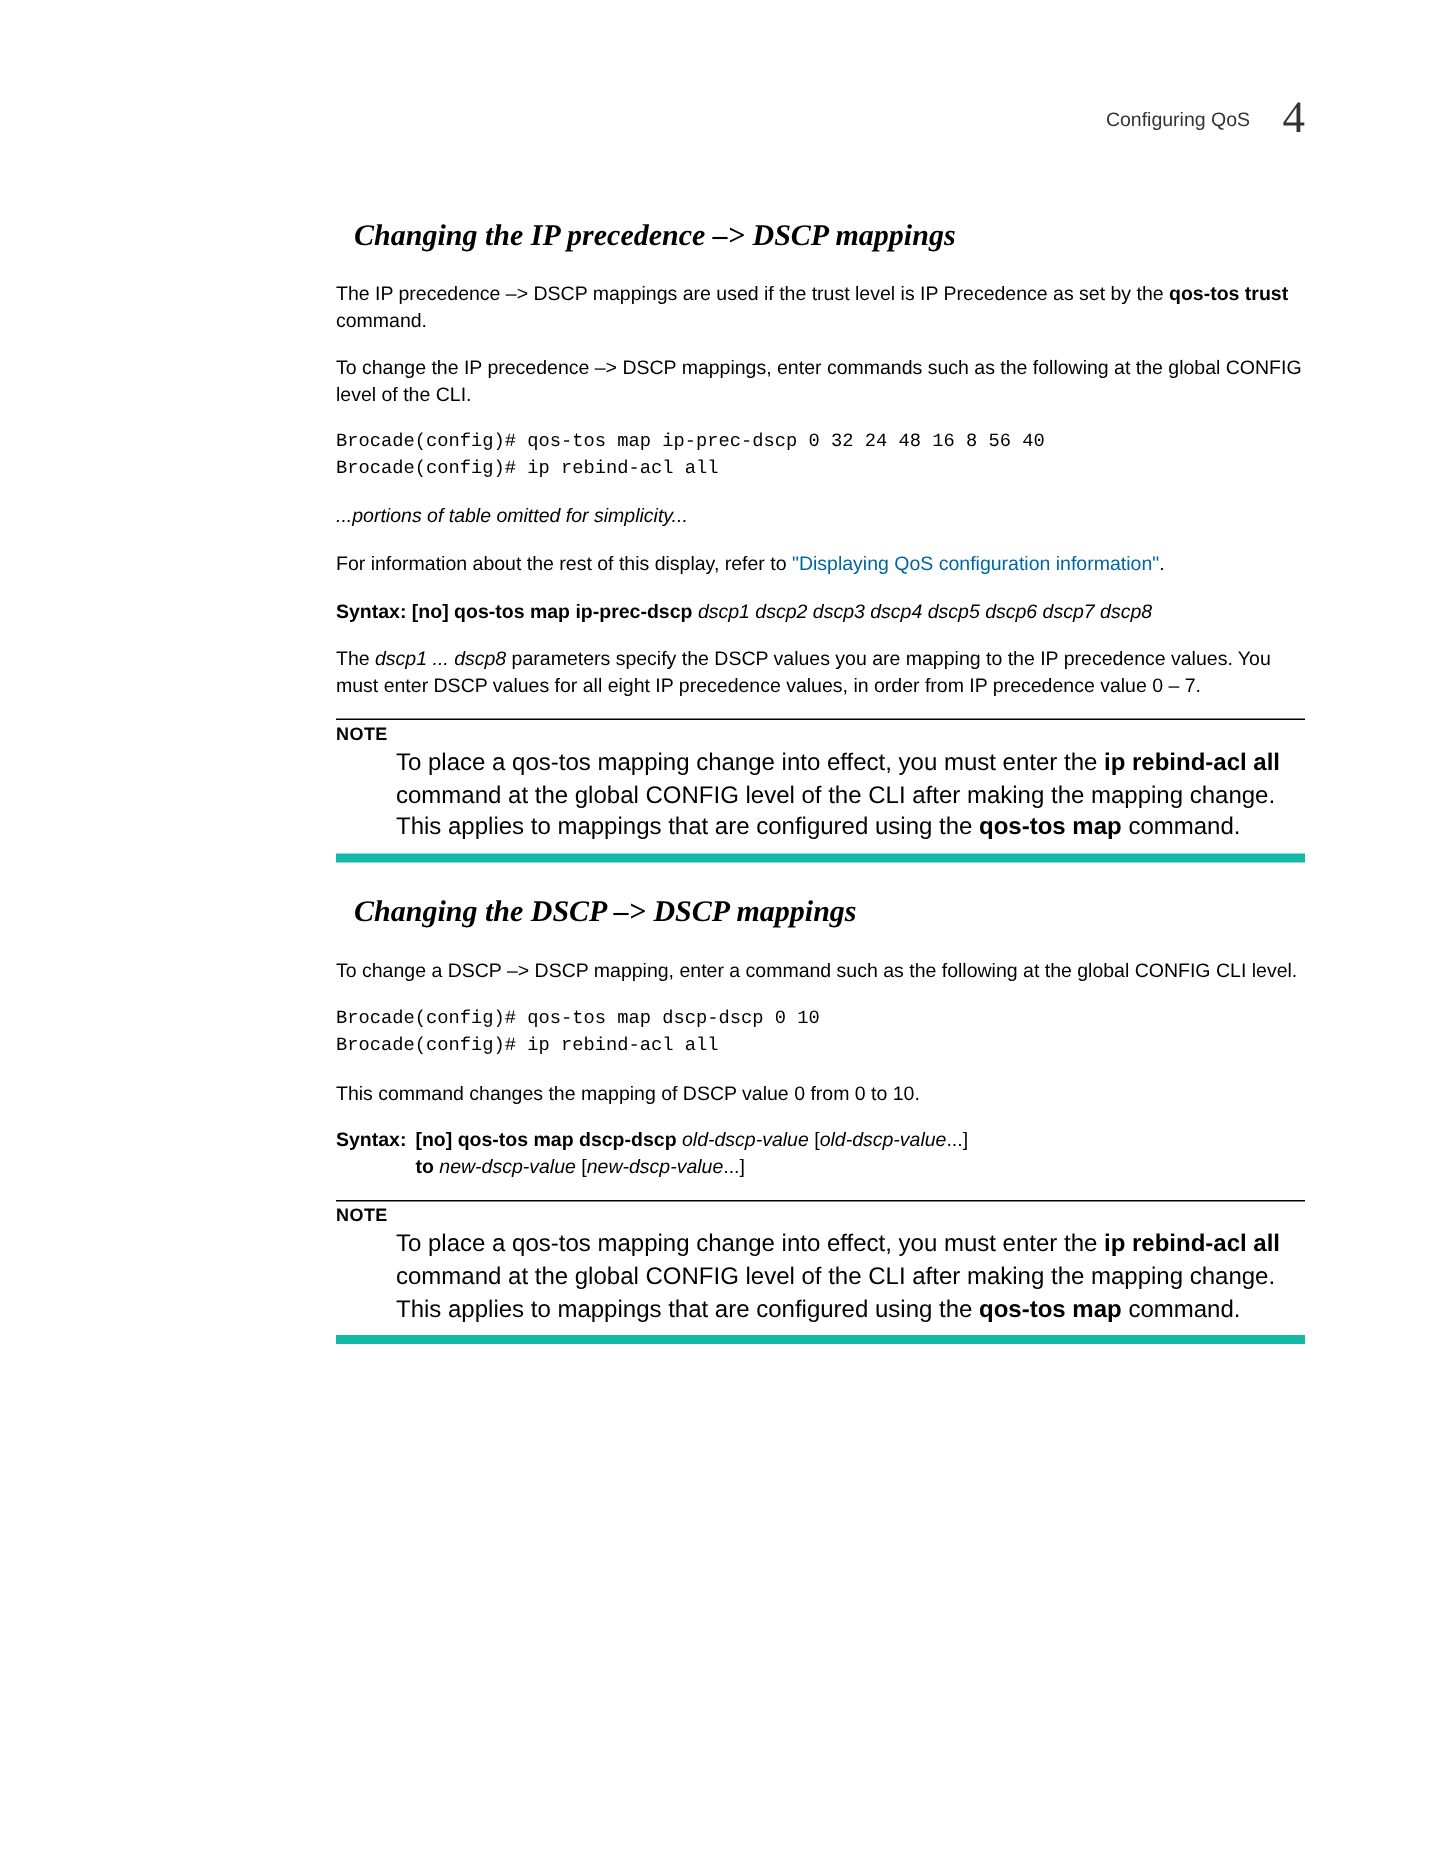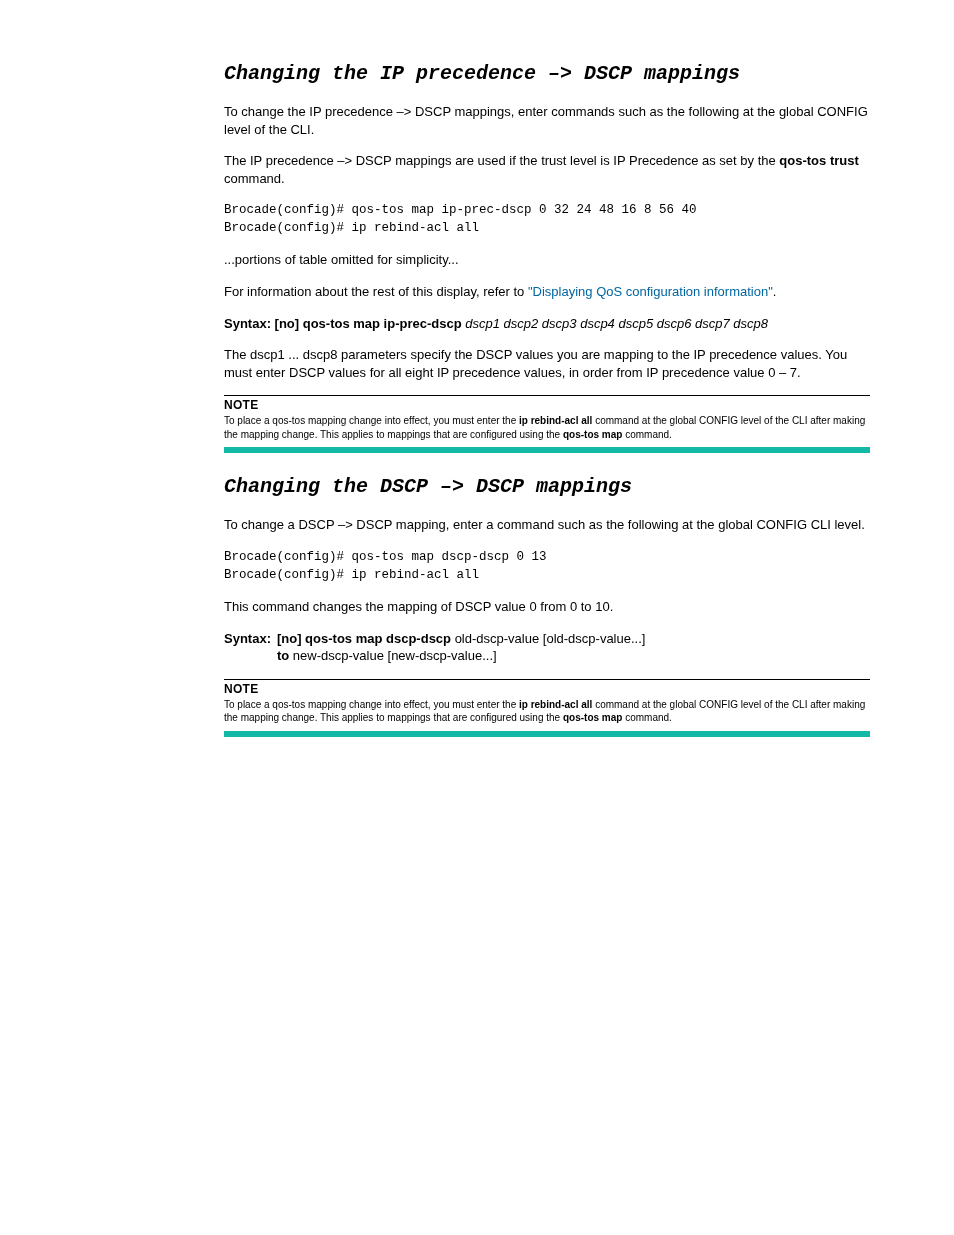--- a/index.html
+++ b/index.html
@@ -23,33 +23,33 @@
     margin-bottom: 50px;
   }
   .running-head .chapnum {
     font-family: Georgia, 'Times New Roman', serif;
     font-size: 30px;
     font-weight: normal;
     margin-left: 18px;
     vertical-align: -4px;
   }
   h2.section {
-    font-family: Liberation Mono, monospace;
+    font-family: Liberation Serif, serif;
     font-style: italic;
     font-weight: bold;
     font-size: 20px;
-    margin: 0 0 18px 0;
+    margin: 0 0 18px 12px;
   }
   p.body {
     font-size: 13px;
     line-height: 1.35;
     margin: 0 0 14px 0;
   }
   .bold { font-weight: bold; }
-  .italic { }
+  .italic { font-style: italic; }
   pre.cli {
     font-family: "Courier New", monospace;
     font-size: 12.5px;
     line-height: 1.45;
     margin: 0 0 14px 0;
     white-space: pre;
   }
   a.xref {
     color: #0066a1;
     text-decoration: none;
@@ -68,45 +68,50 @@
     padding: 2px 0 6px 0;
     margin: 6px 0 22px 0;
   }
   .note-label {
     font-weight: bold;
     font-size: 12px;
     letter-spacing: 0.3px;
     margin-bottom: 2px;
   }
   .note-body {
-    font-size: 10px;
+    font-size: 16px;
     line-height: 1.35;
+    margin-left: 40px;
   }
   .syntax-wrap {
     display: grid;
     grid-template-columns: auto 1fr;
     column-gap: 6px;
     font-size: 13px;
     line-height: 1.35;
     margin: 0 0 14px 0;
   }
 </style>
 </head>
 <body>
 
 <div class="page">
 
+  <div class="running-head">
+    <span>Configuring QoS</span>
+    <span class="chapnum">4</span>
+  </div>
 
   <h2 class="section">Changing the IP precedence –&gt; DSCP mappings</h2>
-
-  <p class="body">To change the IP precedence –&gt; DSCP mappings, enter commands such as the following at the global CONFIG level of the CLI.</p>
 
   <p class="body">
     <span>The IP precedence –&gt; DSCP mappings are used if the trust level is IP Precedence as set by the </span><span class="bold">qos-tos trust</span><span> command.</span>
   </p>
+
+  <p class="body">To change the IP precedence –&gt; DSCP mappings, enter commands such as the following at the global CONFIG level of the CLI.</p>
 
   <pre class="cli">Brocade(config)# qos-tos map ip-prec-dscp 0 32 24 48 16 8 56 40
 Brocade(config)# ip rebind-acl all</pre>
 
 
 
   <p class="body italic">...portions of table omitted for simplicity...</p>
 
 
   <p class="body">
@@ -125,21 +130,21 @@
     <div class="note-label">NOTE</div>
     <div class="note-body">
       <span>To place a qos-tos mapping change into effect, you must enter the </span><span class="bold">ip rebind-acl all</span><span> command at the global CONFIG level of the CLI after making the mapping change. This applies to mappings that are configured using the </span><span class="bold">qos-tos map</span><span> command.</span>
     </div>
   </div>
 
   <h2 class="section">Changing the DSCP –&gt; DSCP mappings</h2>
 
   <p class="body">To change a DSCP –&gt; DSCP mapping, enter a command such as the following at the global CONFIG CLI level.</p>
 
-  <pre class="cli">Brocade(config)# qos-tos map dscp-dscp 0 13
+  <pre class="cli">Brocade(config)# qos-tos map dscp-dscp 0 10
 Brocade(config)# ip rebind-acl all</pre>
 
   <p class="body">This command changes the mapping of DSCP value 0 from 0 to 10.</p>
 
   <div class="syntax-wrap">
     <span class="bold">Syntax:  </span>
     <span>
       <span class="bold">[no] qos-tos map dscp-dscp</span><span class="italic"> old-dscp-value</span><span> [</span><span class="italic">old-dscp-value</span><span>...]</span><br>
       <span class="bold">to</span><span class="italic"> new-dscp-value</span><span> [</span><span class="italic">new-dscp-value</span><span>...]</span>
     </span>

